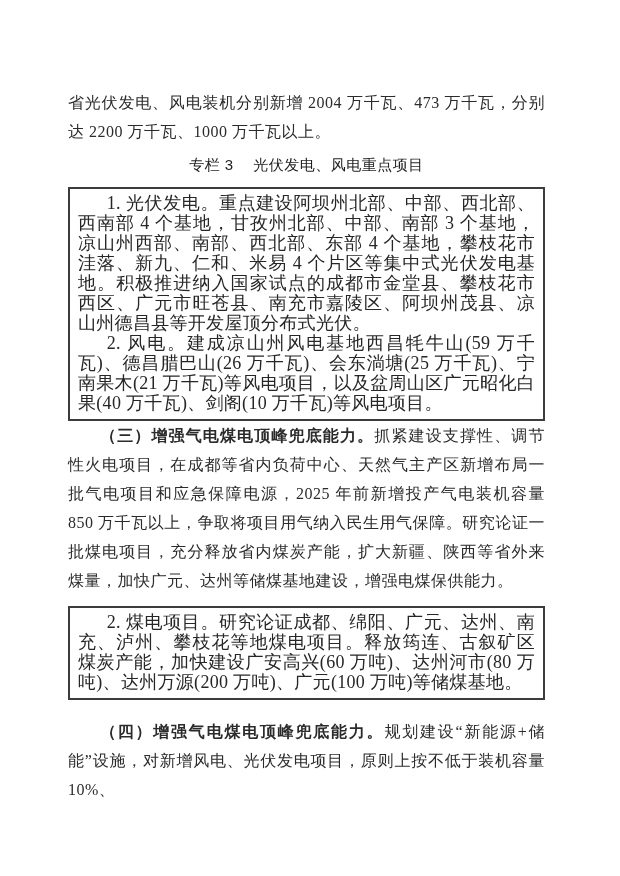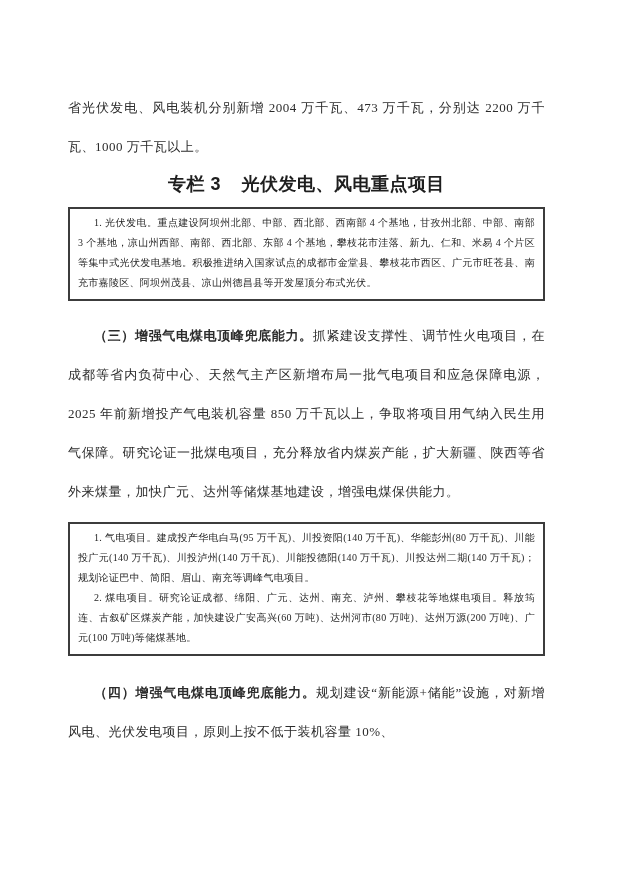--- a/index.html
+++ b/index.html
@@ -14,47 +14,47 @@
     font-family: "Liberation Serif", "DejaVu Serif", serif;
     overflow: hidden;
   }
   .content {
     position: absolute;
     left: 68px;
     top: 0;
     width: 477px;
   }
   .para {
-    font-size: 13px;
-    line-height: 39px;
+    font-size: 16px;
+    line-height: 29px;
     text-align: justify;
     text-justify: inter-character;
     letter-spacing: 0.5px;
   }
   .para.indent { text-indent: 2em; }
   .para .lead { font-weight: bold; }
   .intro { margin-top: 88px; }
-  .p3 { margin-top: 15px; }
+  .p3 { }
   .p4 { margin-top: 17px; }
   .box-title {
     margin-top: 7px;
     text-align: center;
     font-family: "Liberation Sans", "DejaVu Sans", sans-serif;
-    font-weight: bold;
-    font-size: 18px;
+    font-weight: normal;
+    font-size: 15px;
     line-height: 23px;
     color: #1e1e1e;
     letter-spacing: 0.5px;
   }
   .box-title .box-label { margin-right: 15px; }
   .panel {
     margin-top: 11px;
     border: 2px solid #3c3c3c;
     padding: 4px 8px 6px 8px;
-    font-size: 10px;
+    font-size: 18px;
     line-height: 20px;
     text-align: justify;
     text-justify: inter-character;
     letter-spacing: 0.3px;
     color: #262626;
   }
   .panel p { text-indent: 1.6em; }
 </style>
 </head>
 <body>
@@ -66,29 +66,29 @@
       <span>省光伏发电、风电装机分别新增 2004 万千瓦、473 万千瓦，分别达 2200 万千瓦、1000 万千瓦以上。</span>
     </p>
 
     <div class="box-title">
       <span class="box-label">专栏 3</span>
       <span>光伏发电、风电重点项目</span>
     </div>
 
     <div class="panel">
       <p>1. 光伏发电。重点建设阿坝州北部、中部、西北部、西南部 4 个基地，甘孜州北部、中部、南部 3 个基地，凉山州西部、南部、西北部、东部 4 个基地，攀枝花市洼落、新九、仁和、米易 4 个片区等集中式光伏发电基地。积极推进纳入国家试点的成都市金堂县、攀枝花市西区、广元市旺苍县、南充市嘉陵区、阿坝州茂县、凉山州德昌县等开发屋顶分布式光伏。</p>
+      <p>2. 风电。建成凉山州风电基地西昌牦牛山(59 万千瓦)、德昌腊巴山(26 万千瓦)、会东淌塘(25 万千瓦)、宁南果木(21 万千瓦)等风电项目，以及盆周山区广元昭化白果(40 万千瓦)、剑阁(10 万千瓦)等风电项目。</p>
     </div>
 
     <p class="para indent p3">
       <span class="lead">（三）增强气电煤电顶峰兜底能力。</span><span>抓紧建设支撑性、调节性火电项目，在成都等省内负荷中心、天然气主产区新增布局一批气电项目和应急保障电源，2025 年前新增投产气电装机容量 850 万千瓦以上，争取将项目用气纳入民生用气保障。研究论证一批煤电项目，充分释放省内煤炭产能，扩大新疆、陕西等省外来煤量，加快广元、达州等储煤基地建设，增强电煤保供能力。</span>
     </p>
 
 
     <div class="panel">
-      <p>1. 气电项目。建成投产华电白马(95 万千瓦)、川投资阳(140 万千瓦)、华能彭州(80 万千瓦)、川能投广元(140 万千瓦)、川投泸州(140 万千瓦)、川能投德阳(140 万千瓦)、川投达州二期(140 万千瓦)；规划论证巴中、简阳、眉山、南充等调峰气电项目。</p>
       <p>2. 煤电项目。研究论证成都、绵阳、广元、达州、南充、泸州、攀枝花等地煤电项目。释放筠连、古叙矿区煤炭产能，加快建设广安高兴(60 万吨)、达州河市(80 万吨)、达州万源(200 万吨)、广元(100 万吨)等储煤基地。</p>
     </div>
 
     <p class="para indent p4">
       <span class="lead">（四）增强气电煤电顶峰兜底能力。</span><span>规划建设“新能源+储能”设施，对新增风电、光伏发电项目，原则上按不低于装机容量 10%、</span>
     </p>
 
   </div>
 </div>
 

